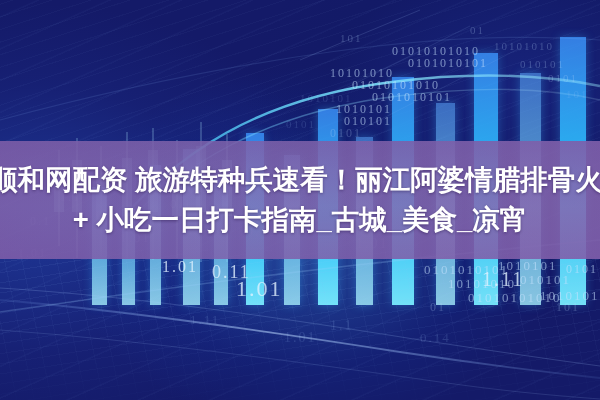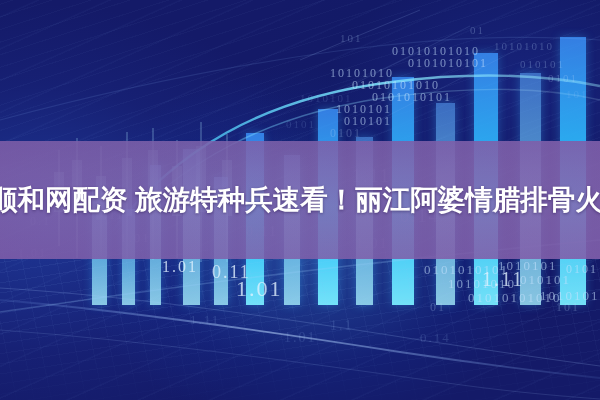--- a/index.html
+++ b/index.html
@@ -312,15 +312,16 @@
       <div class="binary ghost" style="left: 356px; top: 236px; font-size: 14px;">1.01</div>
       <div class="binary ghost" style="left: 190px; top: 312px; font-size: 13px;">1.11</div>
       <div class="binary ghost" style="left: 420px; top: 330px; font-size: 13px;">0.14</div>
     </div>
 
   <div class="band"></div>
   <div class="band-tint"></div>
 
   <div class="title-wrap">
     <div class="title-line l1">顺和网配资 旅游特种兵速看！丽江阿婆情腊排骨火锅</div>
+    <div class="title-line l2">+ 小吃一日打卡指南_古城_美食_凉宵</div>
   </div>
 
 </div>
 
 </body></html>

